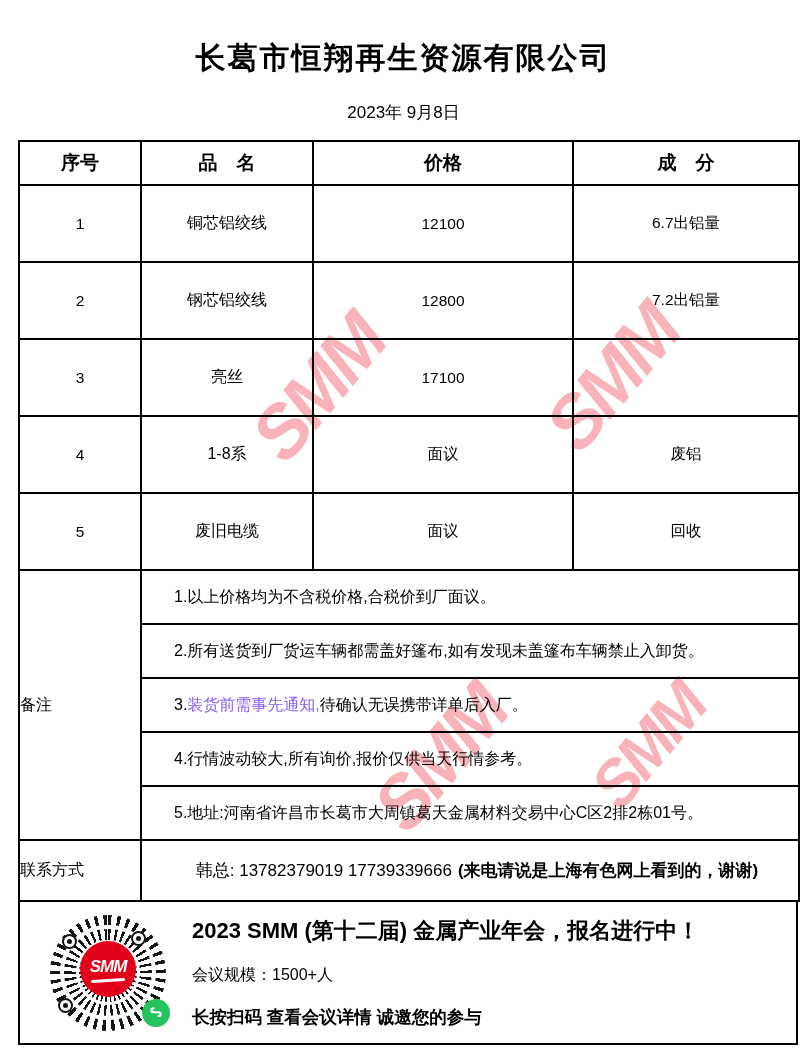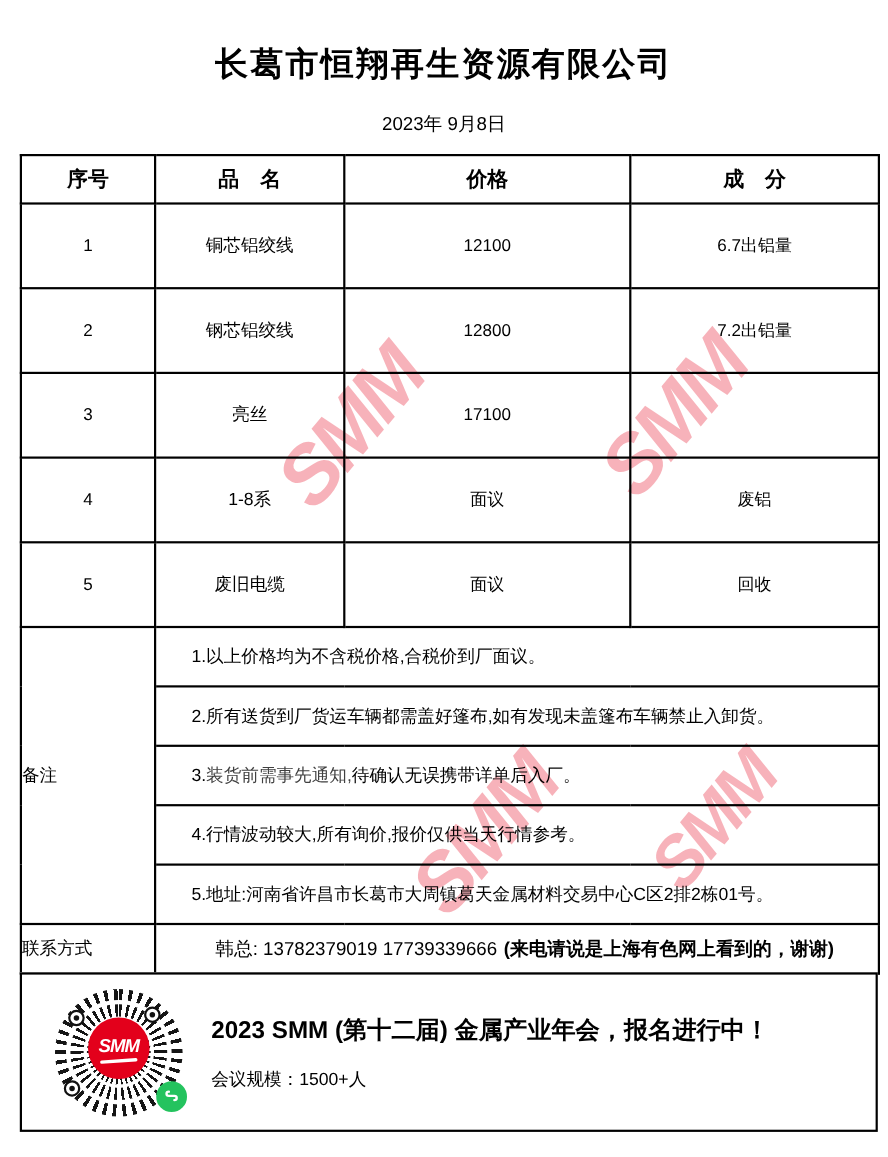--- a/index.html
+++ b/index.html
@@ -36,28 +36,28 @@
   
   table.sheet {
     position:relative; z-index:1;
     border-collapse:collapse; table-layout:fixed;
     width:780px; margin:16px 0 0 18px;
   }
   table.sheet td, table.sheet th { border:2px solid #000; vertical-align:middle; }
   tr.r-head   { height:44px;padding-left:40px; }
   tr.r-data   { height:77px; }
   tr.r-note   { height:54px; }
-  tr.r-contact{ height:45px; }
+  tr.r-contact{ height:61px; }
   th.hcell { font-size:19px; font-weight:700; text-align:center; }
   td.c-no, td.c-price, td.c-comp { text-align:center; font-size:15.5px; font-weight:400; }
   td.c-name { text-align:center; font-size:16px; font-weight:400; }
   td.c-label { text-align:left; font-size:16px; font-weight:400; }
   td.c-note { text-align:left; padding-left:32px; font-size:16px; }
   td.c-contact { text-align:center; padding-left:14px; font-size:17px; }
-  .red-seg { color:#404040; }
+  .red-seg { color:#8b5cf6; }
   .bold-seg { font-weight:700; }
   .phone-seg { margin-right:6px; }
 
   
   .banner {
     position:relative; z-index:1;
     width:780px; margin:-2px 0 0 18px; height:145px;
     border:2px solid #000; background:#fff;
     display:flex; align-items:center; padding-left:30px;
   }
@@ -202,16 +202,17 @@
       </div>
       <div class="qr-badge">
         <svg width="20" height="20" viewBox="0 0 24 24">
           <path d="M9 6.5c-3.4 0-3.4 4.6 0 4.6h6c3.4 0 3.4 4.6 0 4.6" fill="none" stroke="#ffffff" stroke-width="2.6" stroke-linecap="round"></path>
         </svg>
       </div>
     </div>
     <div class="banner-text">
       <div class="banner-title">2023 SMM (第十二届) 金属产业年会，报名进行中！</div>
       <div class="banner-scale">会议规模：1500+人</div>
+      <div class="banner-cta">长按扫码 查看会议详情  诚邀您的参与</div>
     </div>
   </div>
 
 </div>
 
 </body></html>

